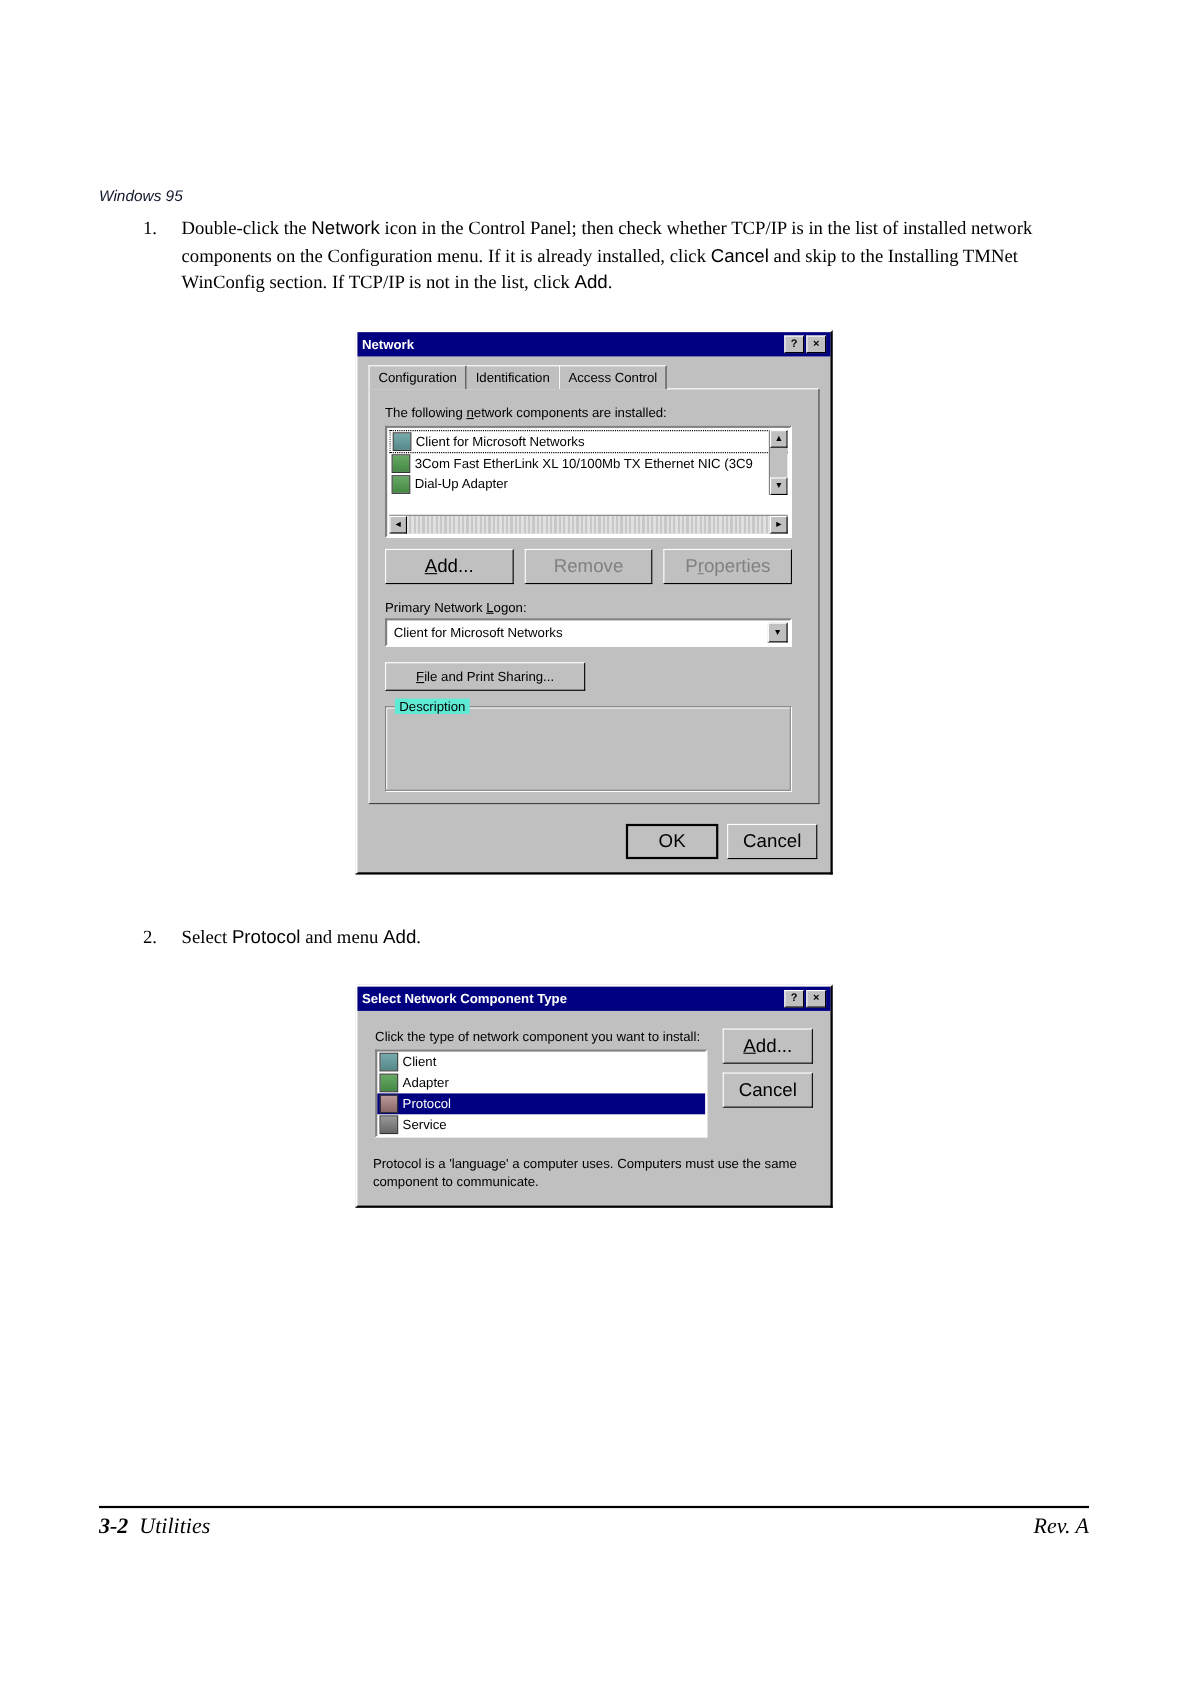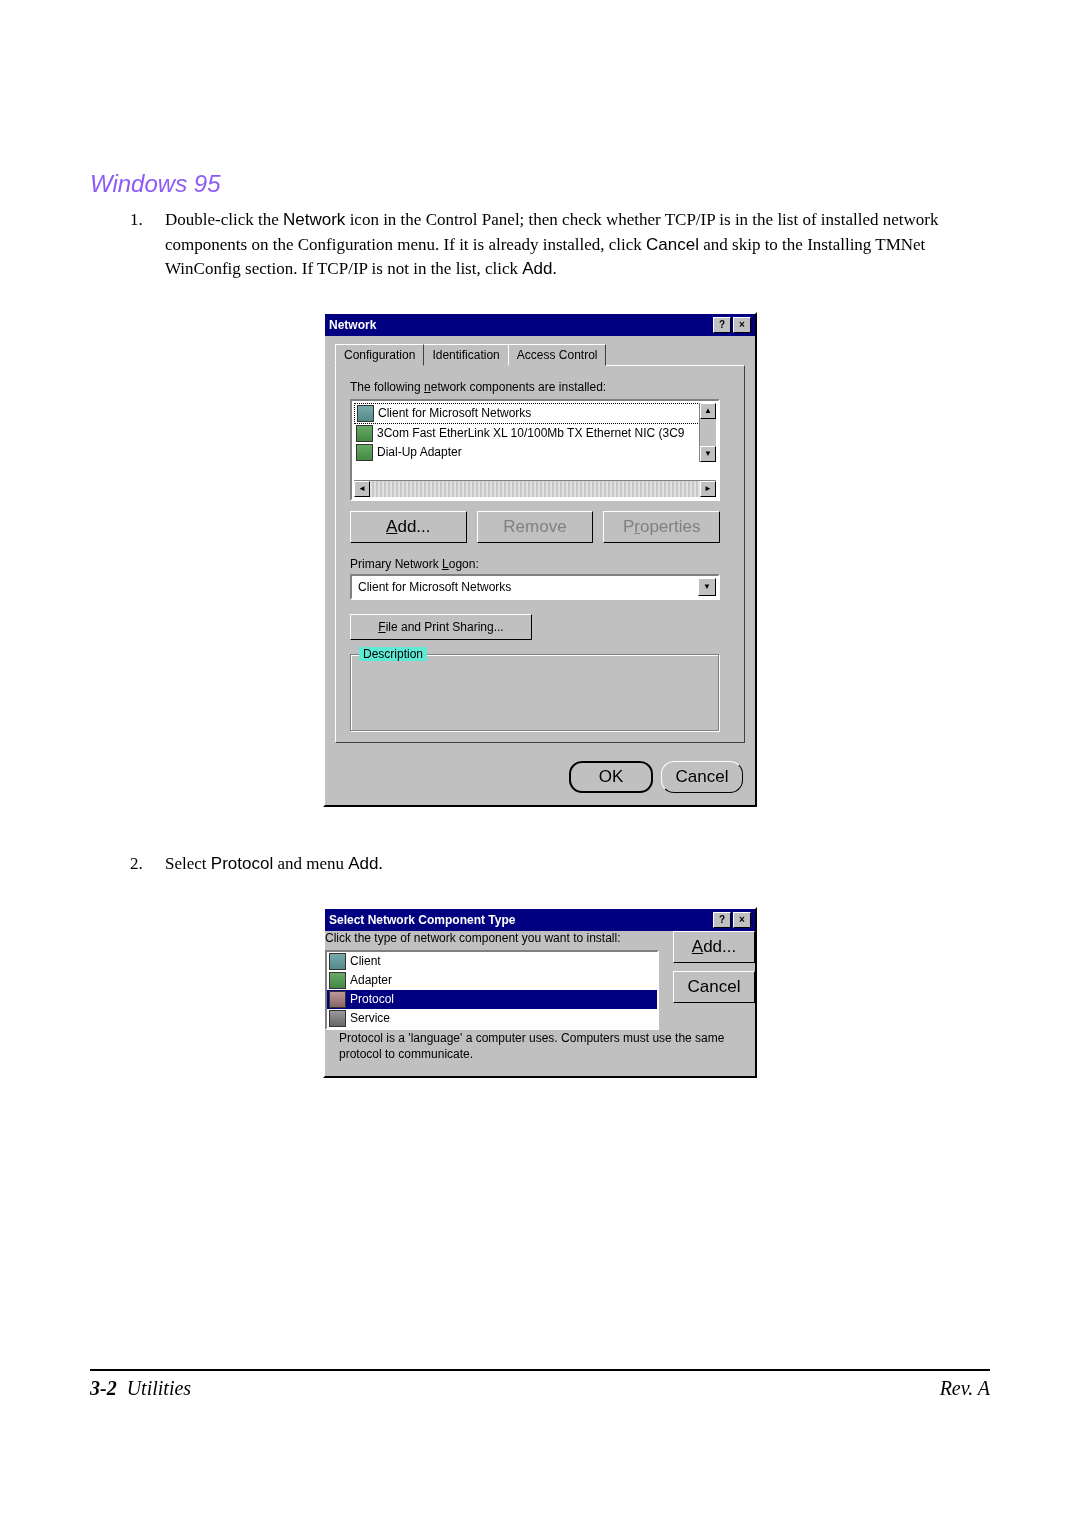--- a/index.html
+++ b/index.html
@@ -12,23 +12,23 @@
     }
     .page {
       padding: 170px 90px 40px 90px;
       min-height: 1440px;
       position: relative;
       box-sizing: border-box;
     }
     .section-heading {
       font-style: italic;
       font-family: Arial, Helvetica, sans-serif;
-      font-size: 24px;
+      font-size: 14px;
       margin-bottom: 10px;
-      color: #8b5cf6;
+      color: #0f172a;
     }
     .instruction {
       display: flex;
       margin-left: 40px;
       margin-bottom: 30px;
       font-size: 17px;
       line-height: 1.45;
     }
     .step-num {
       width: 35px;
@@ -201,26 +201,26 @@
       position: relative;
     }
     .group-label {
       position: absolute; top: -8px; left: 8px;
       background: #5eead4; padding: 0 4px; font-size: 12px;
     }
     .dlg-bottom {
       display: flex; justify-content: flex-end; gap: 8px;
       padding: 8px 12px 12px 0;
     }
-    .dlg-bottom .win-btn { flex: 0 0 80px; border-radius: 13px; }
+    .dlg-bottom .win-btn { flex: 0 0 80px; }
     .ok-btn { border: 2px solid #000; padding:4px 0; }
 
     
     .dlg2-body {
-      display: flex; gap: 14px; padding: 0;
+      display: flex; gap: 14px; padding: 16px;
     }
     .dlg2-left { flex: 1; }
     .dlg2-right { display: flex; flex-direction: column; gap: 8px; }
     .dlg2-right .win-btn { width: 80px; flex: none; }
     .dlg2-list {
       background: #fff;
       border: 2px solid;
       border-color: #808080 #fff #fff #808080;
       margin-top: 4px;
     }
@@ -360,21 +360,21 @@
               <span class="li-icon icon-service"></span>
               <span>Service</span>
             </div>
           </div>
         </div>
         <div class="dlg2-right">
           <div class="win-btn"><u>A</u>dd...</div>
           <div class="win-btn">Cancel</div>
         </div>
       </div>
-      <div class="dlg2-desc">Protocol is a 'language' a computer uses. Computers must use the same protocol to communicate.</div>
+      <div class="dlg2-desc">Protocol is a 'language' a computer uses. Computers must use the same component to communicate.</div>
     </div>
   </div>
 
   <div class="footer">
     <div class="footer-left">
       <b>3-2</b>&nbsp;&nbsp;<span>Utilities</span>
     </div>
     <div class="footer-right">Rev. A</div>
   </div>
 </div>

